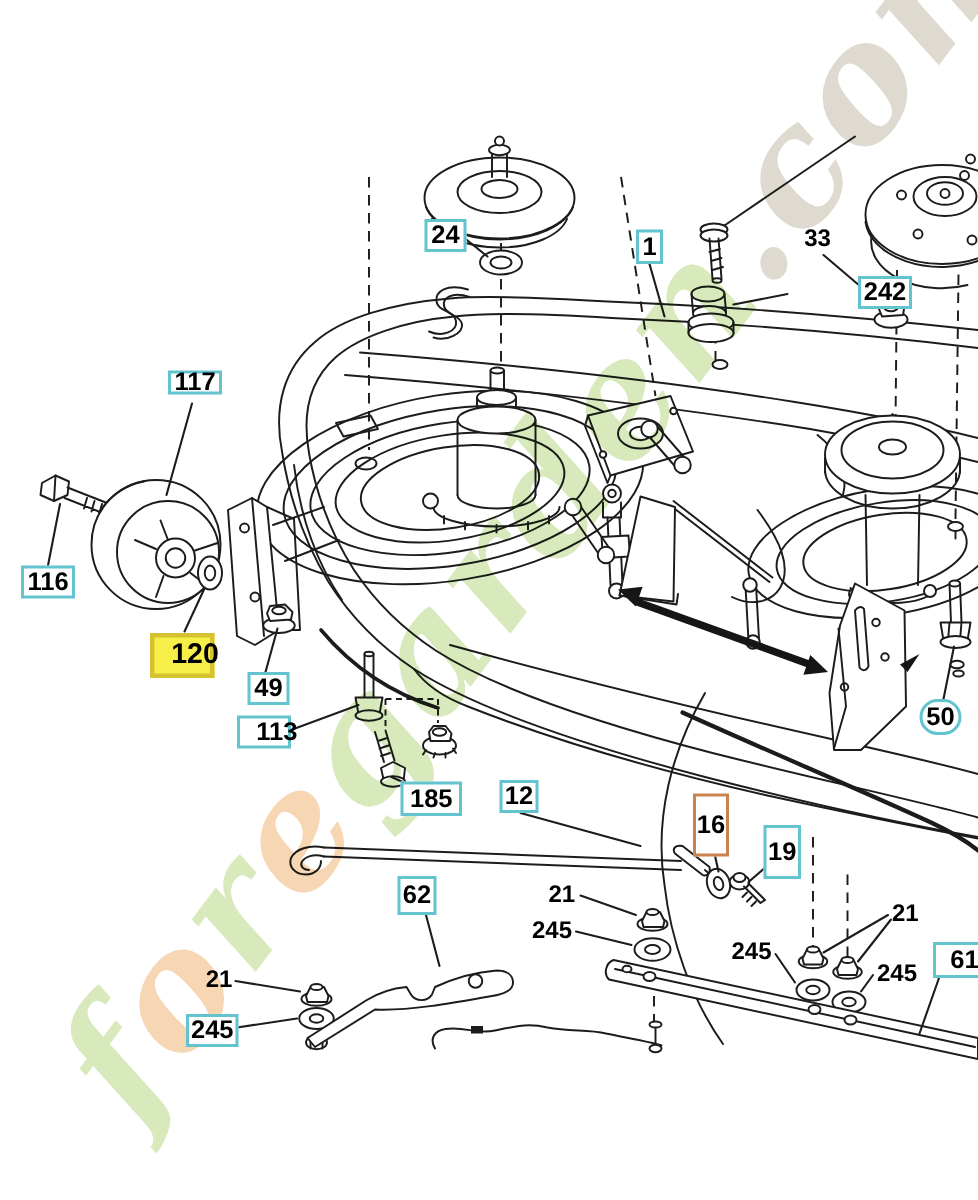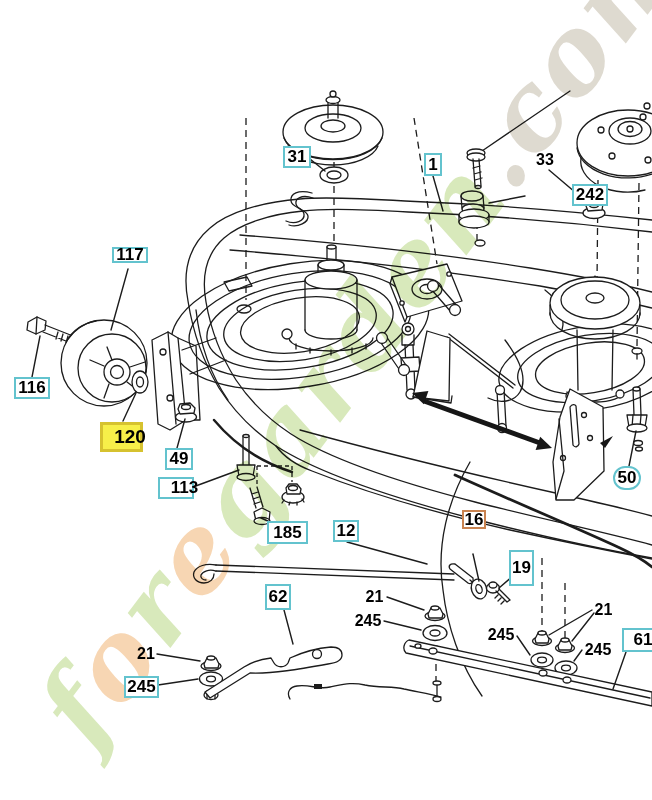--- a/index.html
+++ b/index.html
@@ -335,32 +335,32 @@
   <g>
     <line x1="424" y1="401" x2="540" y2="443" stroke="#161616" stroke-width="5"></line>
     <polygon points="412,393 423.8,404.3 428.4,391.1" fill="#161616"></polygon>
     <polygon points="552,448 535.6,449.9 540.2,436.7" fill="#161616"></polygon>
   </g>
 
   <text id="watermark-text" transform="translate(92,752) rotate(-53)" font-size="106" letter-spacing="4"><tspan fill="#c3dd97">f</tspan><tspan fill="#f3c08a">o</tspan><tspan fill="#c3dd97">r</tspan><tspan fill="#f3c08a">e</tspan><tspan fill="#c3dd97">g</tspan><tspan fill="#c3dd97">a</tspan><tspan fill="#c3dd97">r</tspan><tspan fill="#c3dd97">d</tspan><tspan fill="#c3dd97">e</tspan><tspan fill="#c3dd97">n</tspan><tspan fill="#cdc6b7">.</tspan><tspan fill="#cdc6b7">c</tspan><tspan fill="#cdc6b7">o</tspan><tspan fill="#cdc6b7">m</tspan></text>
 </svg>
 
 <div id="callout-layer">
-      <div class="callout cyan" style="left: 283px; top: 146px; width: 28px; height: 22px;">31</div>
+      <div class="callout cyan" style="left: 283px; top: 146px; width: 28px; height: 22px;">24</div>
       <div class="callout cyan" style="left: 424px; top: 153px; width: 18px; height: 23px;">1</div>
       <div class="callout plain" style="left: 531px; top: 150px; width: 28px; height: 20px;">33</div>
       <div class="callout cyan" style="left: 524px; top: 184px; width: 36px; height: 22px; margin-left: 48px;">242</div>
       <div class="callout cyan" style="left: 112px; top: 247px; width: 36px; height: 16px;">117</div>
       <div class="callout cyan" style="left: 14px; top: 377px; width: 36px; height: 22px;">116</div>
       <div class="callout yellow" style="left: 100px; top: 422px; width: 43px; height: 30px;">120</div>
       <div class="callout cyan" style="left: 165px; top: 448px; width: 28px; height: 22px;">49</div>
       <div class="callout cyan" style="left: 158px; top: 477px; width: 36px; height: 22px; padding-left: 17px;">113</div>
       <div class="callout cyan" style="left: 267px; top: 521px; width: 41px; height: 23px;">185</div>
       <div class="callout cyan" style="left: 333px; top: 520px; width: 26px; height: 22px;">12</div>
-      <div class="callout orange" style="left: 462px; top: 510px; width: 24px; height: 19px;">16</div>
+      <div class="callout orange" style="left: 462px; top: 529px; width: 24px; height: 42px;">16</div>
       <div class="callout cyan" style="left: 509px; top: 550px; width: 25px; height: 36px;">19</div>
       <div class="callout cyan" style="left: 613px; top: 466px; width: 28px; height: 24px; border-radius: 12px;">50</div>
       <div class="callout cyan" style="left: 265px; top: 584px; width: 26px; height: 26px;">62</div>
       <div class="callout cyan" style="left: 622px; top: 628px; width: 42px; height: 24px;">61</div>
       <div class="callout plain" style="left: 134px; top: 644px; width: 24px; height: 19px;">21</div>
       <div class="callout cyan" style="left: 124px; top: 676px; width: 35px; height: 22px;">245</div>
       <div class="callout plain" style="left: 362px; top: 587px; width: 25px; height: 19px;">21</div>
       <div class="callout plain" style="left: 351px; top: 611px; width: 34px; height: 19px;">245</div>
       <div class="callout plain" style="left: 484px; top: 625px; width: 34px; height: 19px;">245</div>
       <div class="callout plain" style="left: 591px; top: 600px; width: 25px; height: 19px;">21</div>

